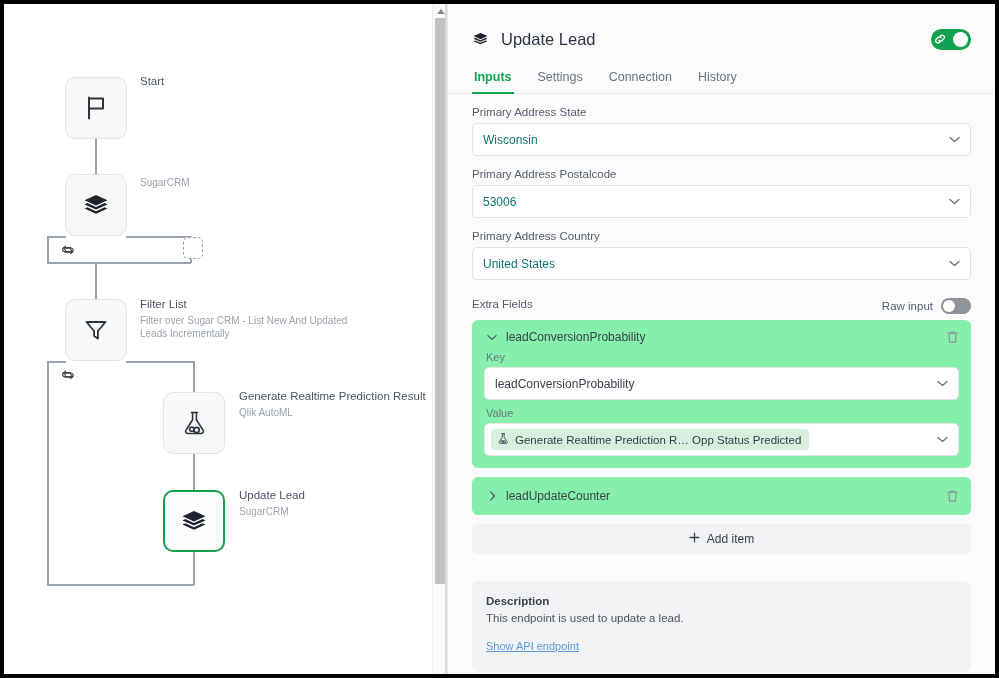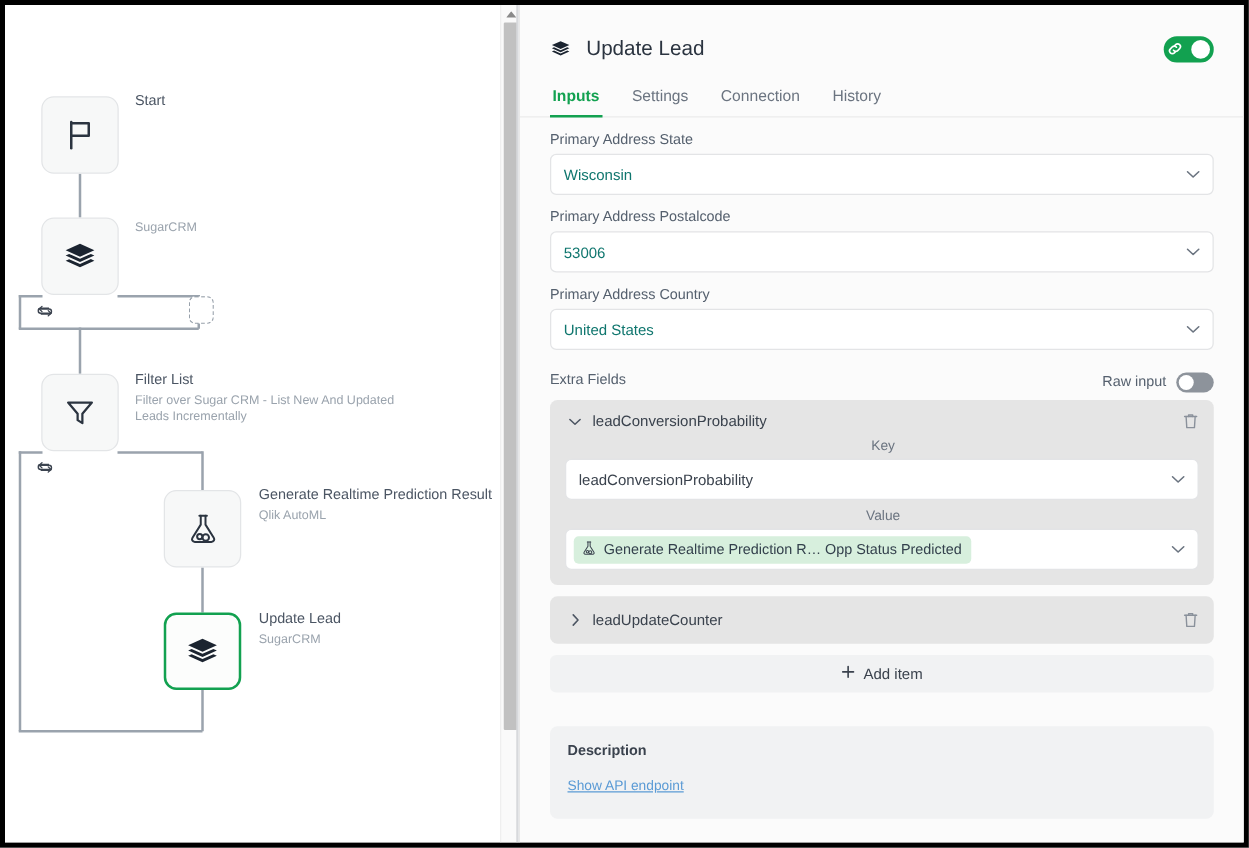--- a/index.html
+++ b/index.html
@@ -18,20 +18,21 @@
   }
 
   
   .canvas {
     position: relative;
     width: 411px;
     height: 100%;
     background: #fff;
     flex: none;
     overflow: hidden;
+    margin-left: 32px;
   }
   .node {
     position: absolute;
     width: 62px; height: 62px;
     border-radius: 10px;
     background: #f7f8f8;
     border: 1px solid #e3e5e7;
     display: flex; align-items: center; justify-content: center;
     z-index: 3;
   }
@@ -177,25 +178,24 @@
   .extra-head .lbl { font-size: 11.5px; color: #55606e; }
   .raw-wrap { margin-left: auto; display: flex; align-items: center; gap: 8px; }
   .raw-lbl { font-size: 11.5px; color: #55606e; }
   .toggle-off {
     width: 30px; height: 16px; border-radius: 9px;
     background: #8d939b; display: flex; align-items: center; padding: 0 2px;
   }
   .toggle-off .knob { width: 12px; height: 12px; border-radius: 50%; background: #fff; }
 
   .acc {
-    background: #e5e5e5;
+    background: #86efac;
     border-radius: 6px;
     margin-bottom: 9px;
     padding: 10px 12px 12px 12px;
-    text-align: center;
   }
   .acc.collapsed { padding: 12px 12px; }
   .acc-head { display: flex; align-items: center; }
   .acc-chev { width: 16px; display: flex; justify-content: center; }
   .acc-name { font-size: 12px; color: #3a424d; margin-left: 6px; }
   .acc-trash { margin-left: auto; display: flex; }
   .acc-body { margin-top: 4px; }
   .sub-label { font-size: 11px; color: #6b7480; margin: 7px 0 4px 2px; }
 
   .chip {
@@ -492,18 +492,19 @@
         <span>
           <svg width="11" height="11" viewBox="0 0 11 11" fill="none" stroke="#3a424d" stroke-width="1.3" stroke-linecap="round">
               <path d="M5.5 1.2v8.6M1.2 5.5h8.6"></path>
             </svg>
         </span>
         <span>Add item</span>
       </div>
 
       <div class="desc-box">
         <div class="desc-title">Description</div>
+        <div class="desc-text">This endpoint is used to update a lead.</div>
         <a class="desc-link" href="#">Show API endpoint</a>
       </div>
 
     </div>
   </div>
 </div>
 
 </body></html>

